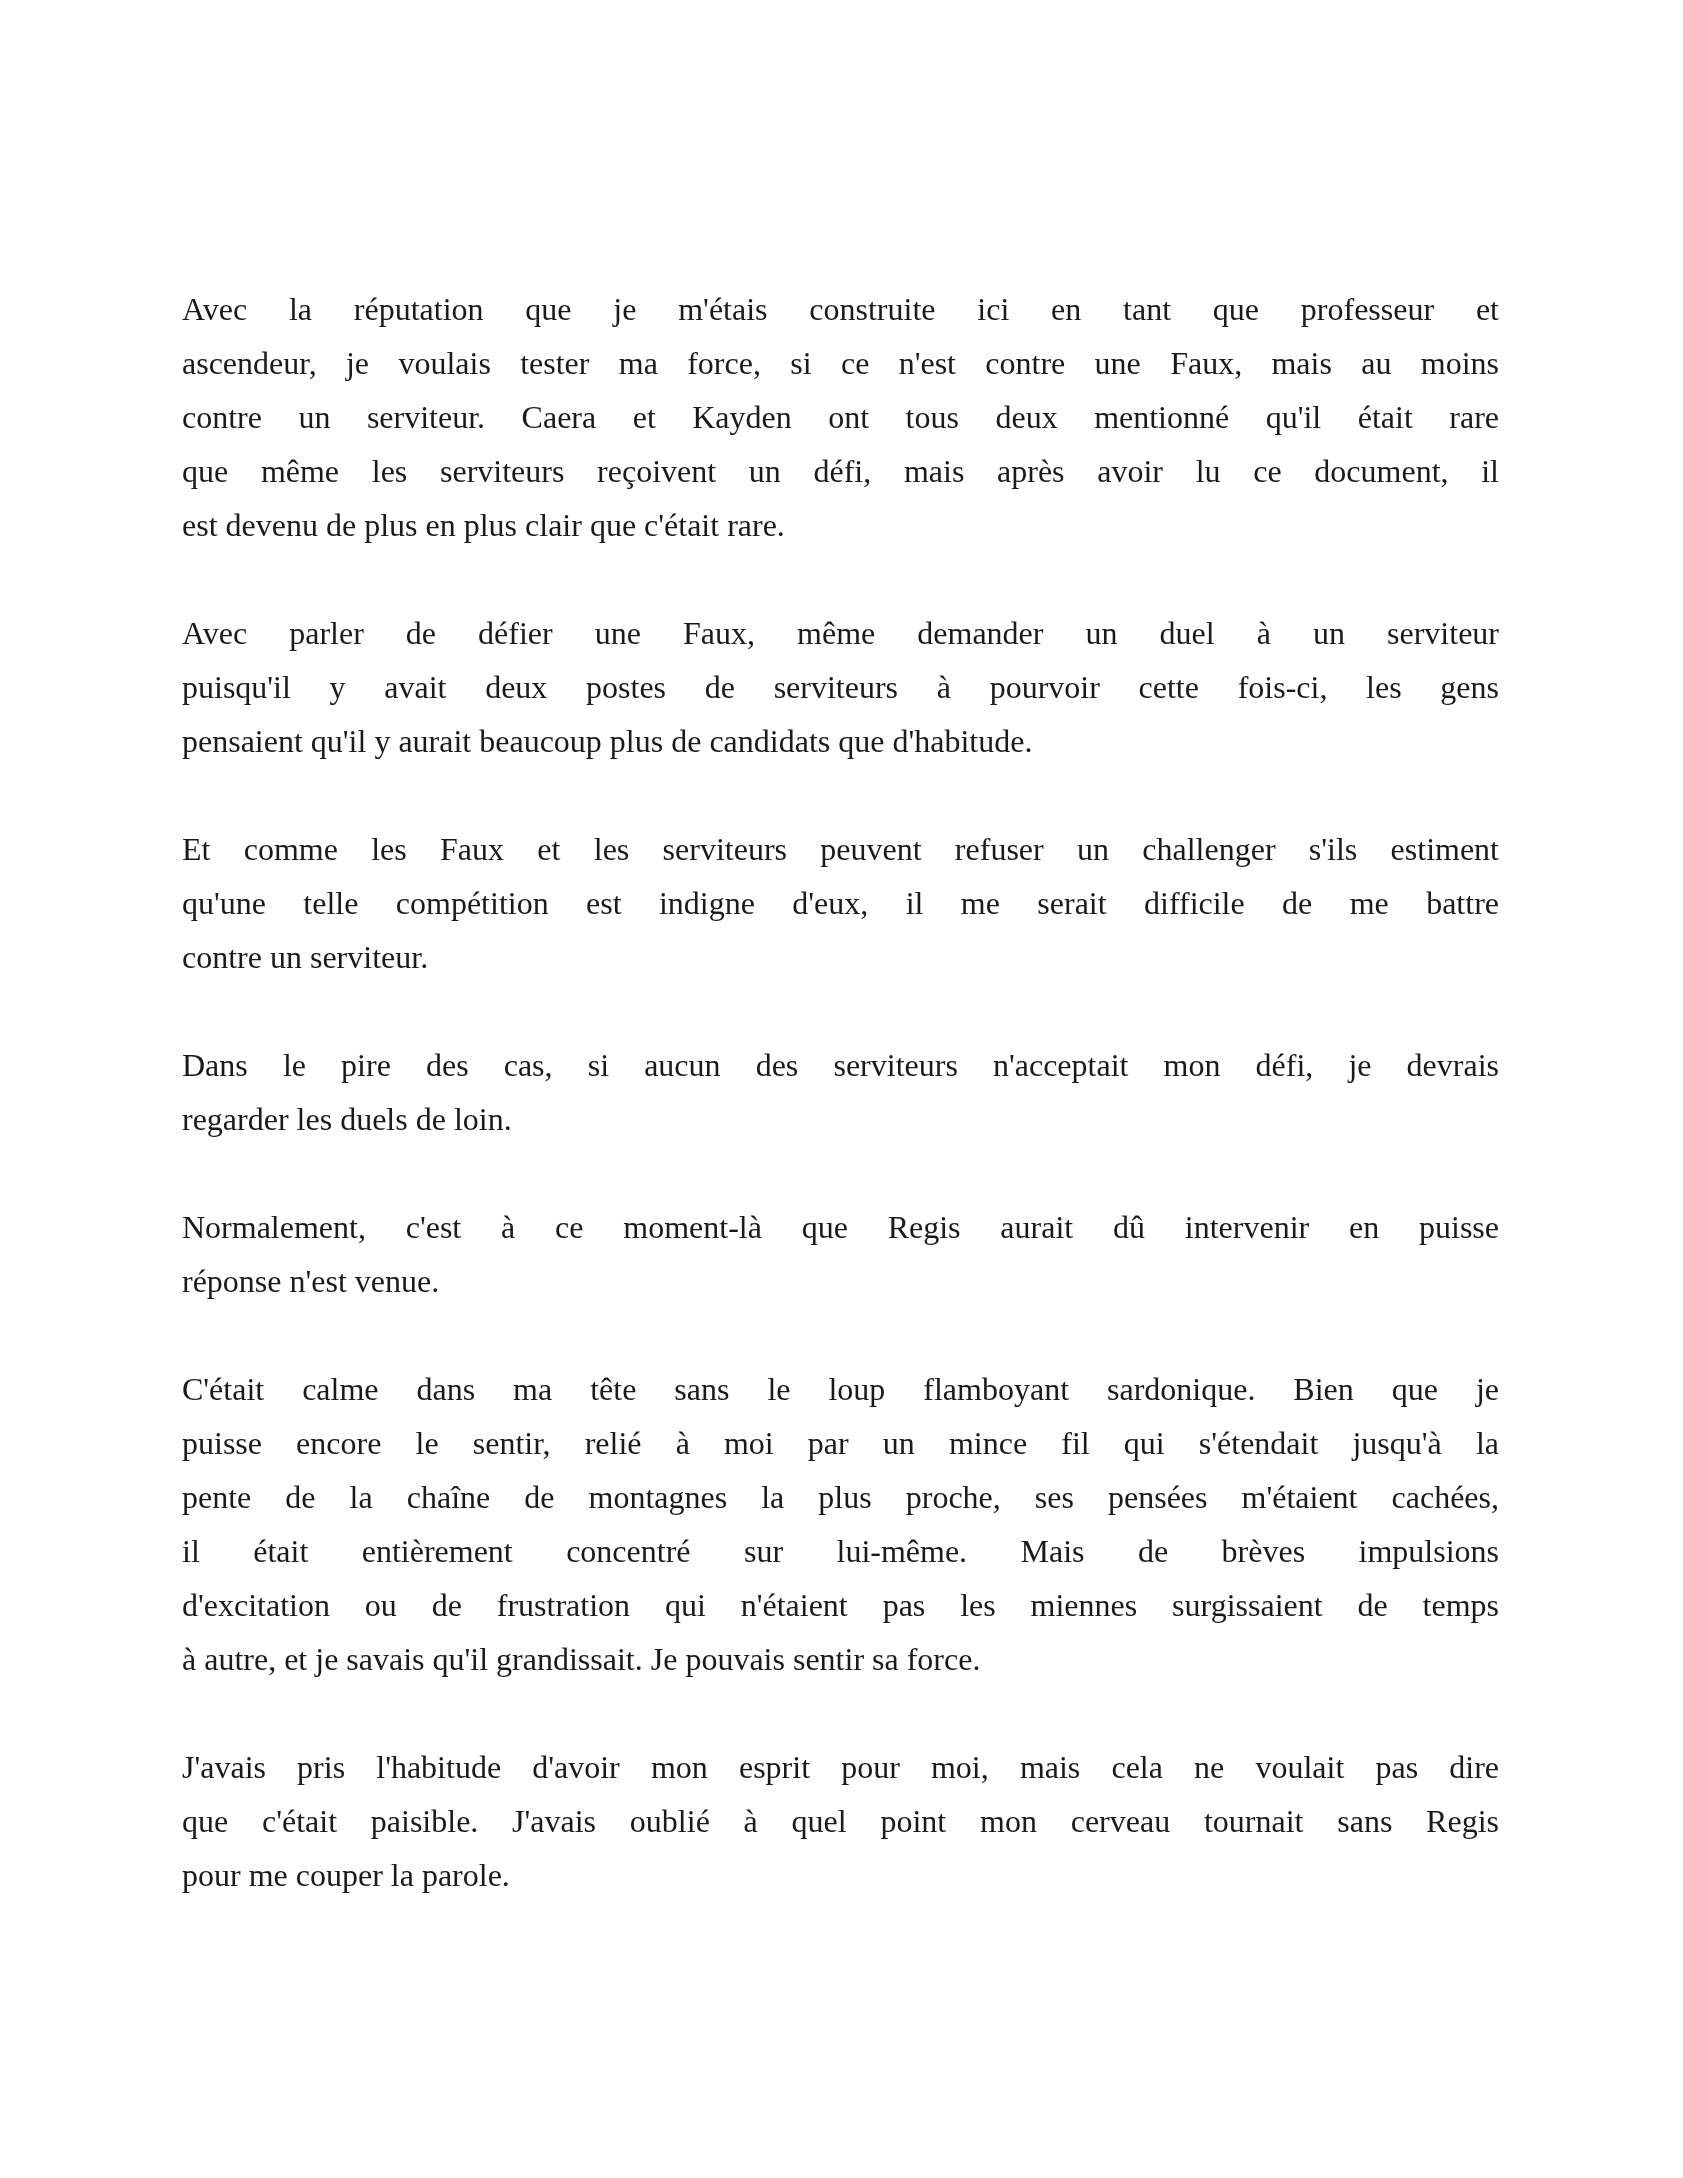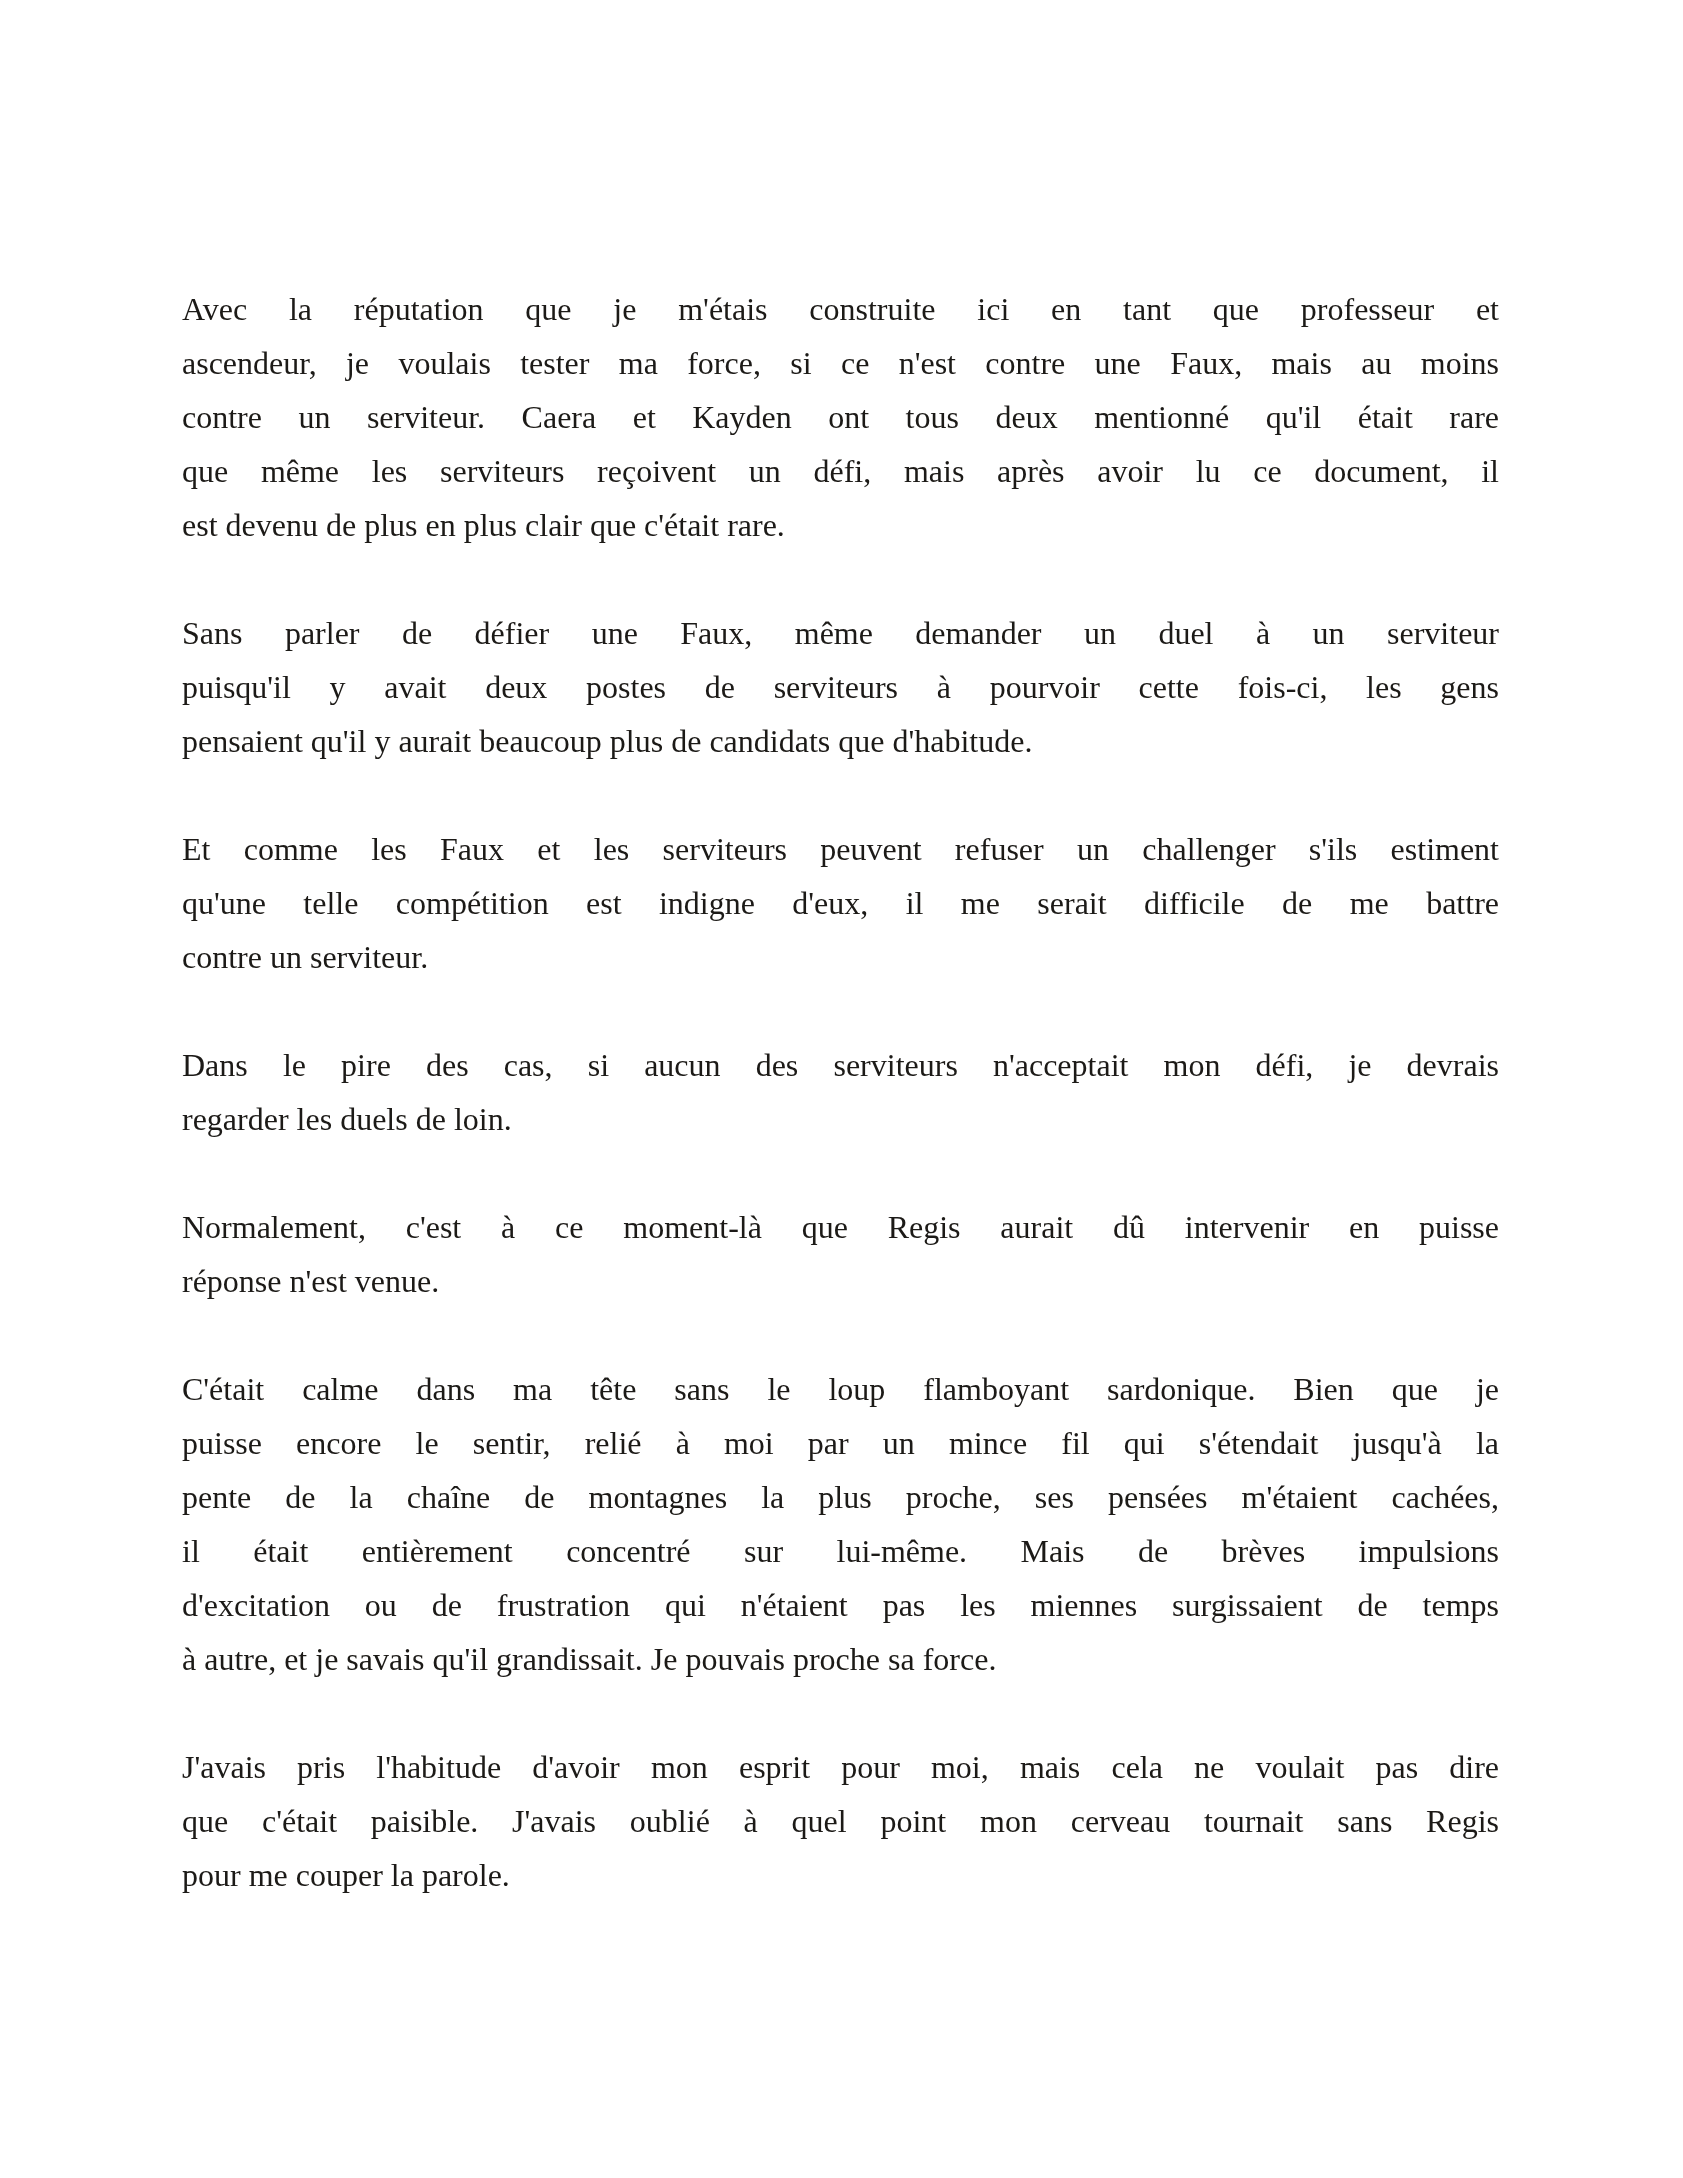--- a/index.html
+++ b/index.html
@@ -44,21 +44,21 @@
 
   <p class="para">
     <span class="line">Avec la réputation que je m'étais construite ici en tant que professeur et</span>
     <span class="line">ascendeur, je voulais tester ma force, si ce n'est contre une Faux, mais au moins</span>
     <span class="line">contre un serviteur. Caera et Kayden ont tous deux mentionné qu'il était rare</span>
     <span class="line">que même les serviteurs reçoivent un défi, mais après avoir lu ce document, il</span>
     <span class="line last">est devenu de plus en plus clair que c'était rare.</span>
   </p>
 
   <p class="para">
-    <span class="line">Sans parler de défier une Faux, même demander un duel à un serviteur</span>
+    <span class="line">Avec parler de défier une Faux, même demander un duel à un serviteur</span>
     <span class="line">puisqu'il y avait deux postes de serviteurs à pourvoir cette fois-ci, les gens</span>
     <span class="line last">pensaient qu'il y aurait beaucoup plus de candidats que d'habitude.</span>
   </p>
 
   <p class="para">
     <span class="line">Et comme les Faux et les serviteurs peuvent refuser un challenger s'ils estiment</span>
     <span class="line">qu'une telle compétition est indigne d'eux, il me serait difficile de me battre</span>
     <span class="line last">contre un serviteur.</span>
   </p>
 
@@ -71,21 +71,21 @@
     <span class="line">Normalement, c'est à ce moment-là que Regis aurait dû intervenir en puisse</span>
     <span class="line last">réponse n'est venue.</span>
   </p>
 
   <p class="para">
     <span class="line">C'était calme dans ma tête sans le loup flamboyant sardonique. Bien que je</span>
     <span class="line">puisse encore le sentir, relié à moi par un mince fil qui s'étendait jusqu'à la</span>
     <span class="line">pente de la chaîne de montagnes la plus proche, ses pensées m'étaient cachées,</span>
     <span class="line">il était entièrement concentré sur lui-même. Mais de brèves impulsions</span>
     <span class="line">d'excitation ou de frustration qui n'étaient pas les miennes surgissaient de temps</span>
-    <span class="line last">à autre, et je savais qu'il grandissait. Je pouvais proche sa force.</span>
+    <span class="line last">à autre, et je savais qu'il grandissait. Je pouvais sentir sa force.</span>
   </p>
 
   <p class="para">
     <span class="line">J'avais pris l'habitude d'avoir mon esprit pour moi, mais cela ne voulait pas dire</span>
     <span class="line">que c'était paisible. J'avais oublié à quel point mon cerveau tournait sans Regis</span>
     <span class="line last">pour me couper la parole.</span>
   </p>
 
 </div>
 

